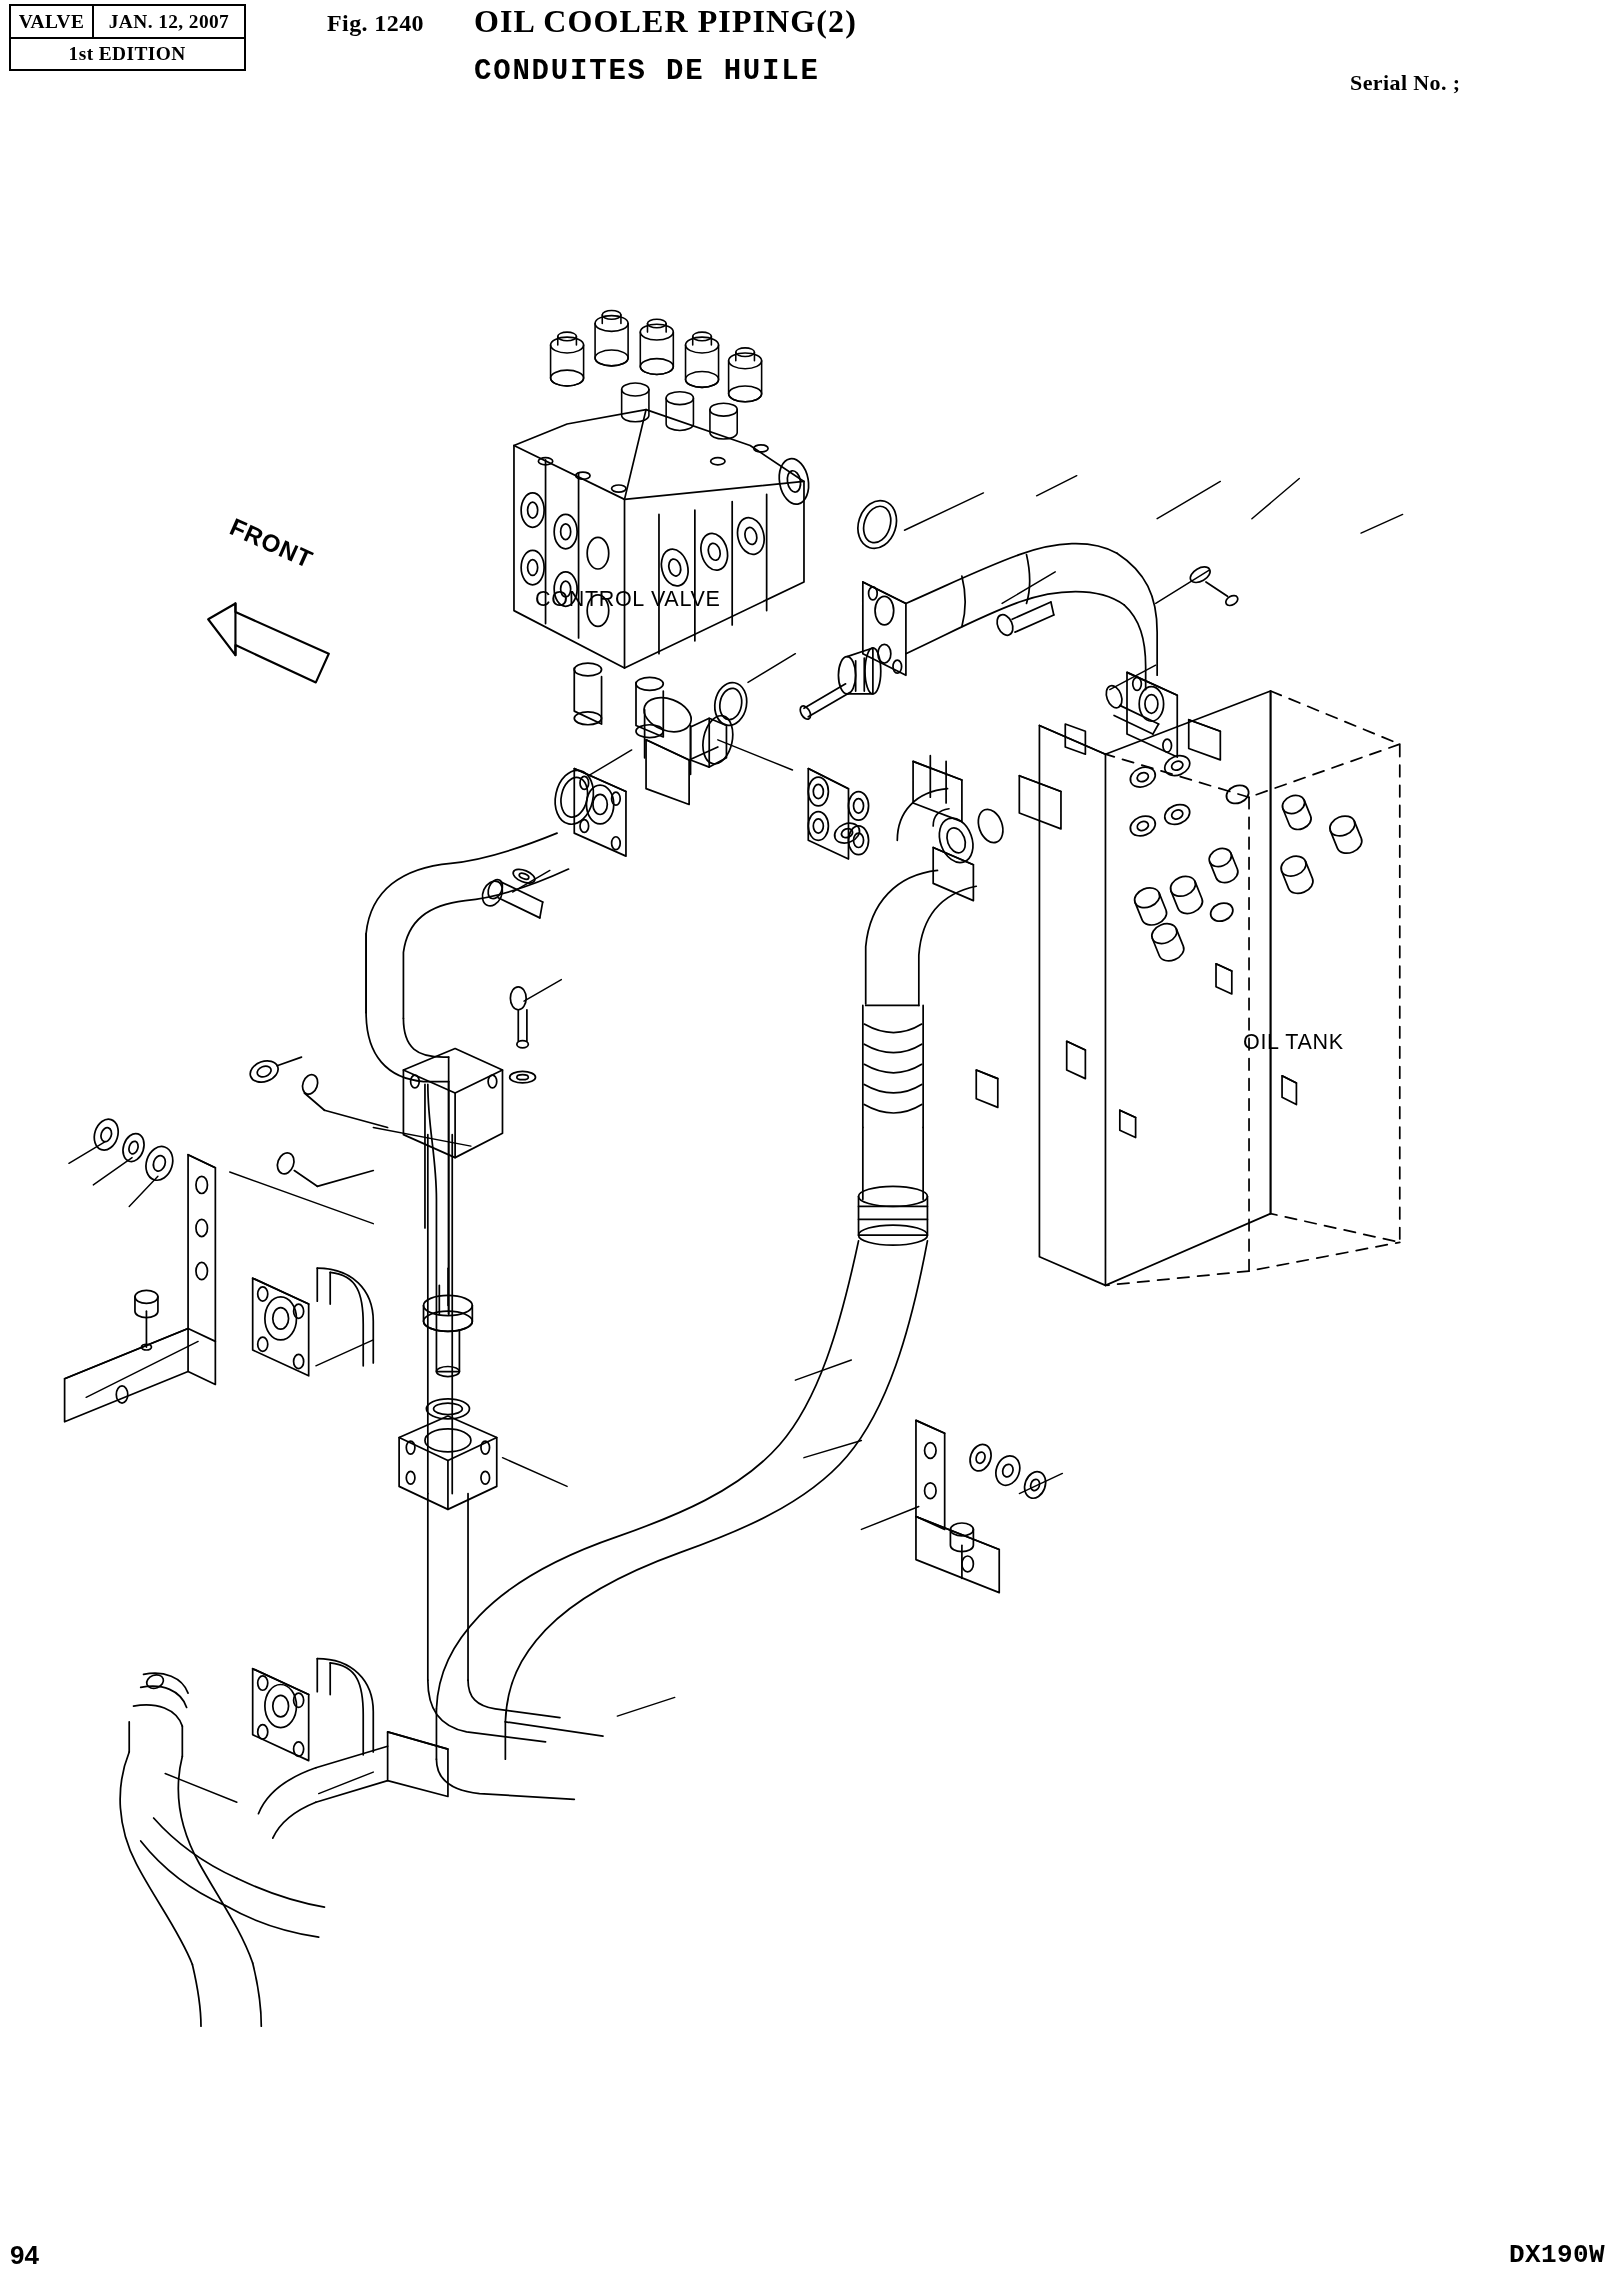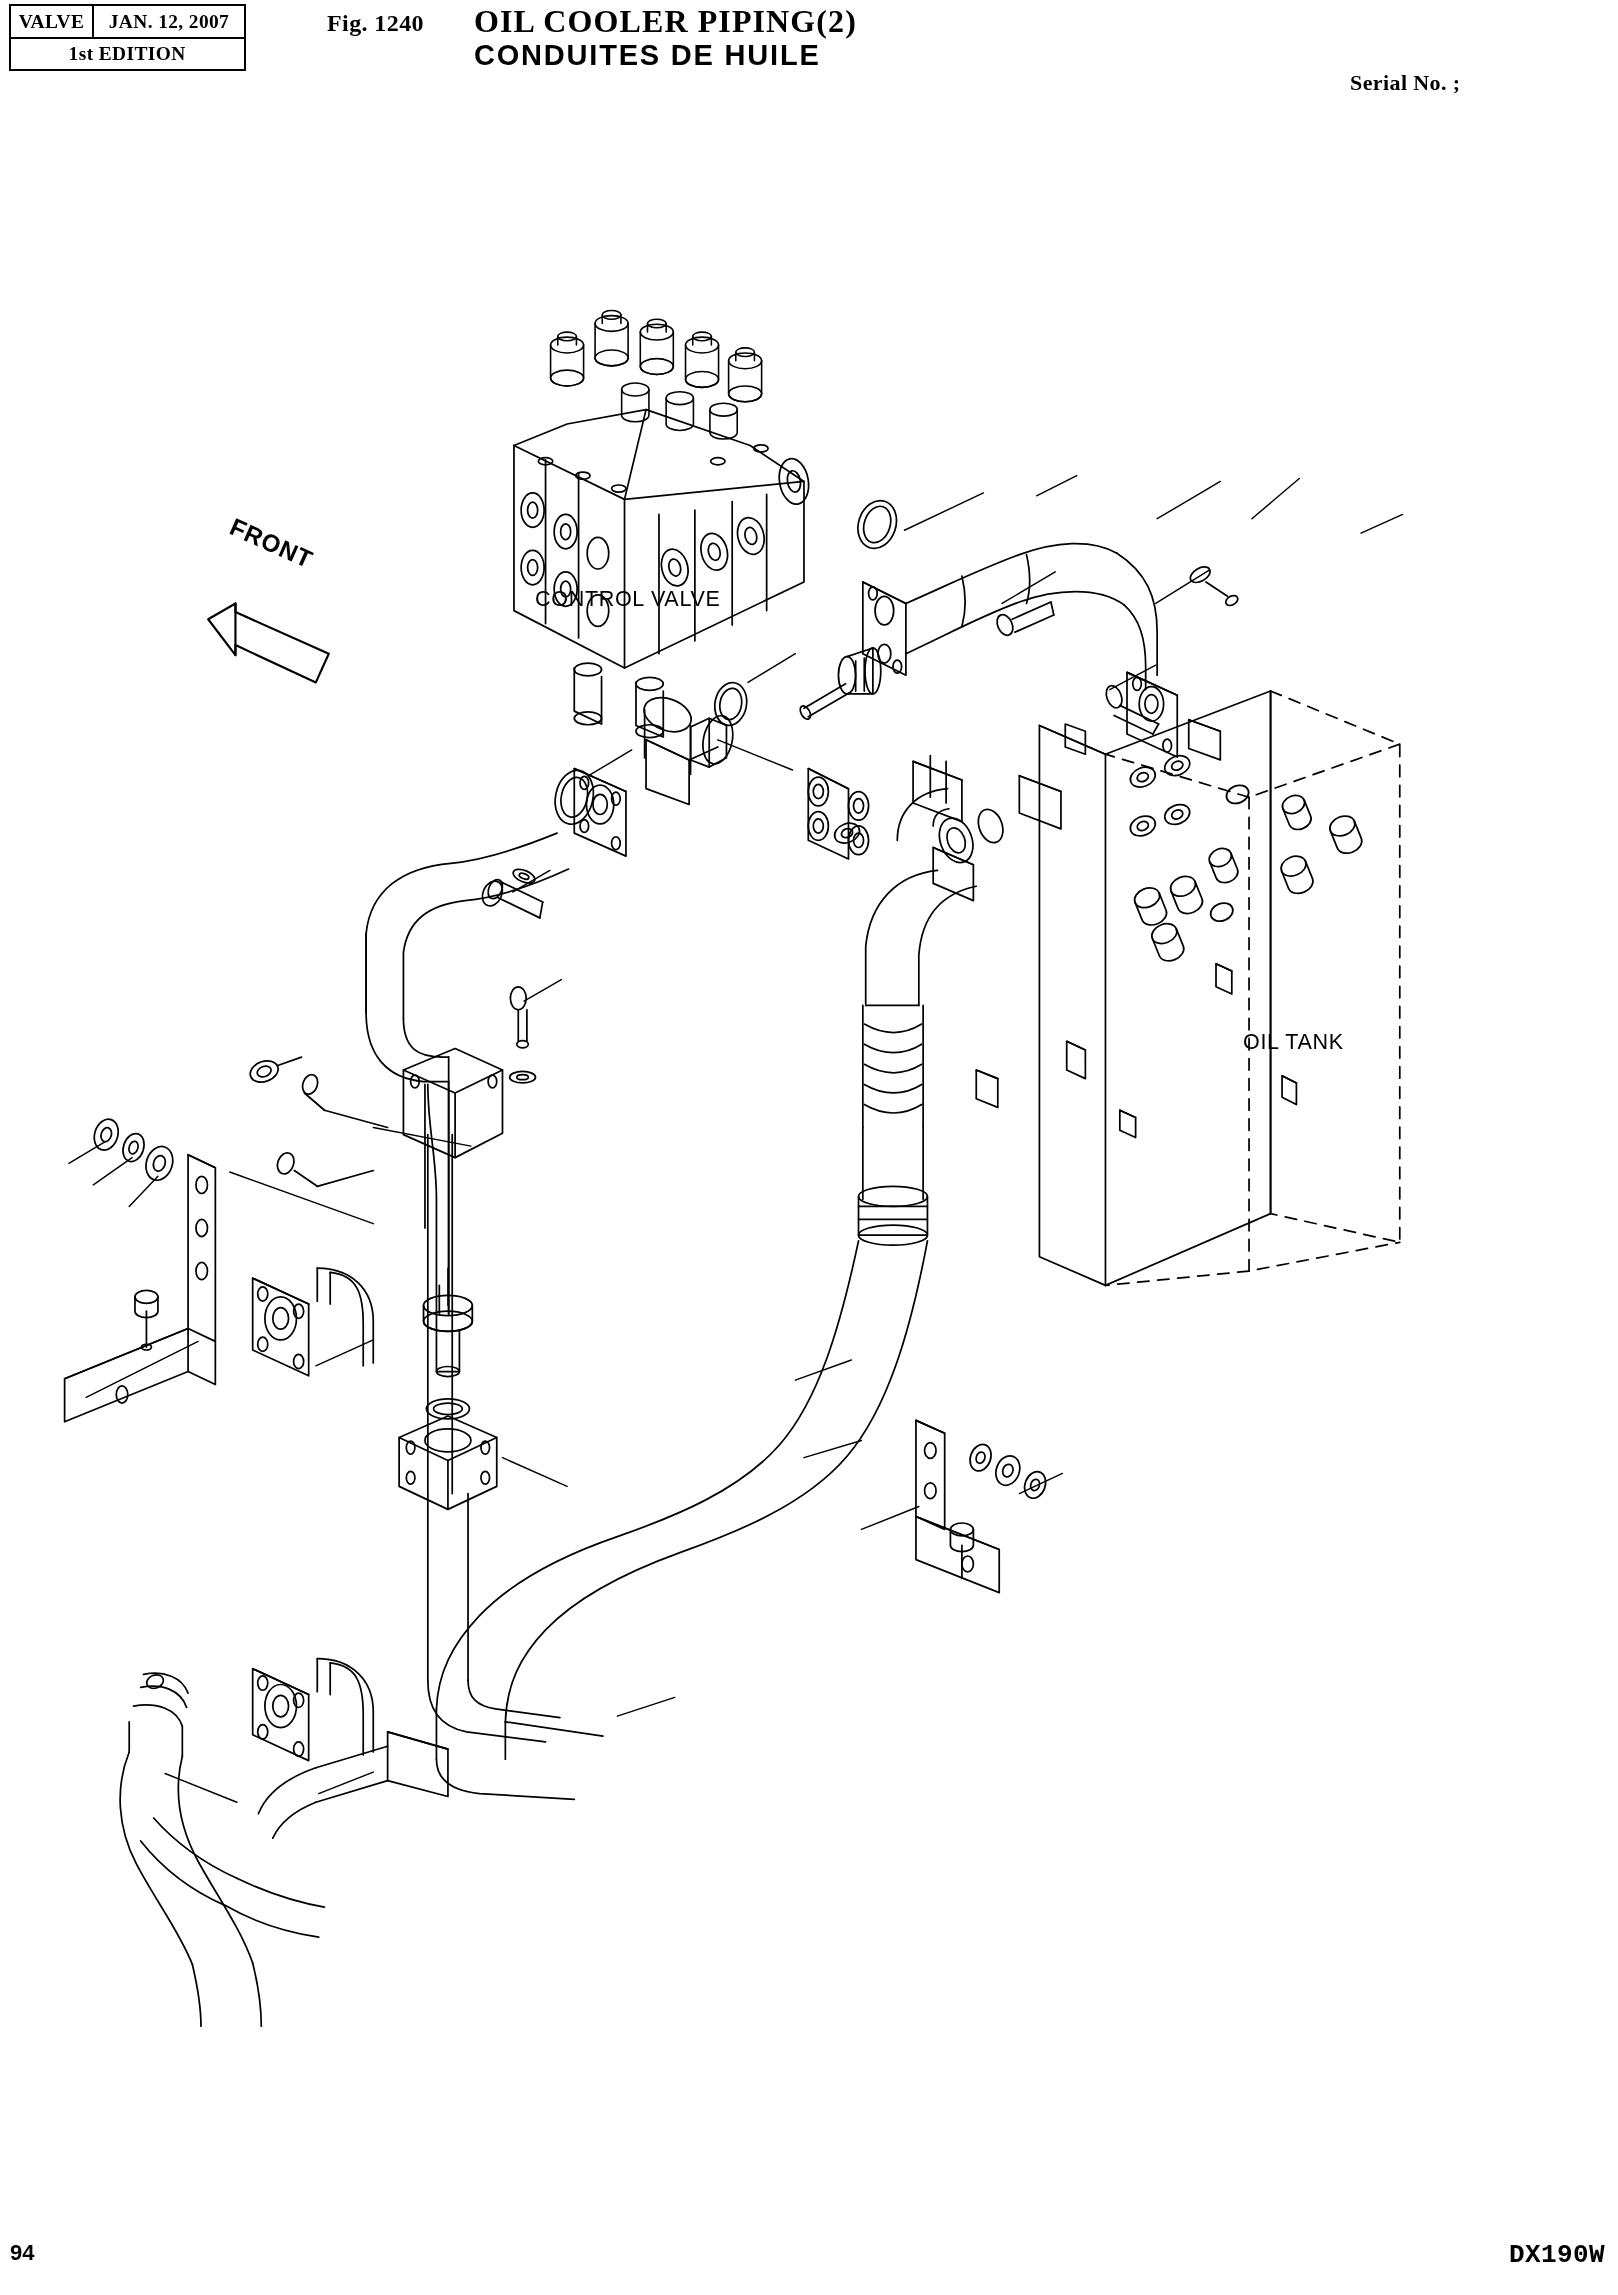--- a/index.html
+++ b/index.html
@@ -21,43 +21,43 @@
     position:absolute;left:327px;top:10px;
     font-family:"Liberation Serif",serif;font-weight:bold;font-size:24px;
     letter-spacing:0.4px;
   }
   #title-en{
     position:absolute;left:474px;top:2.9px;
     font-family:"Liberation Serif",serif;font-weight:bold;font-size:32px;
     letter-spacing:1.1px;white-space:nowrap;
   }
   #title-fr{
-    position:absolute;left:474px;top:39px;
-    font-family:Liberation Sans, sans-serif;font-weight:bold;font-size:29px;
+    position:absolute;left:474px;top:55px;
+    font-family:Liberation Mono, monospace;font-weight:bold;font-size:29px;
     letter-spacing:1.8px;white-space:nowrap;
   }
   #serial-no{
     position:absolute;left:1350px;top:70px;
     font-family:"Liberation Serif",serif;font-weight:bold;font-size:22px;
     letter-spacing:0.4px;white-space:nowrap;
   }
   
   #drawing{position:absolute;left:0;top:108px;width:1618px;height:2082px;}
   #drawing svg{display:block;}
   
   .calloutlabel{
     position:absolute;font-family:"Liberation Sans",sans-serif;
     font-size:21.5px;letter-spacing:0.7px;white-space:nowrap;color:#000;
   }
   #label-control-valve{left:535px;top:587px;}
   #label-oil-tank{left:1243px;top:992px;margin-top:38px;}
   
   #page-num{
     position:absolute;left:10px;top:2240px;
-    font-family:"Liberation Sans",sans-serif;font-weight:bold;font-size:22px;
+    font-family:"Liberation Sans",sans-serif;font-weight:bold;font-size:26px;
   }
   #model-code{
     position:absolute;right:13px;top:2240px;
     font-family:Liberation Mono, monospace;font-weight:bold;font-size:26px;
     letter-spacing:0.4px;
     text-align:right;
   }
 </style>
 </head>
 <body>

